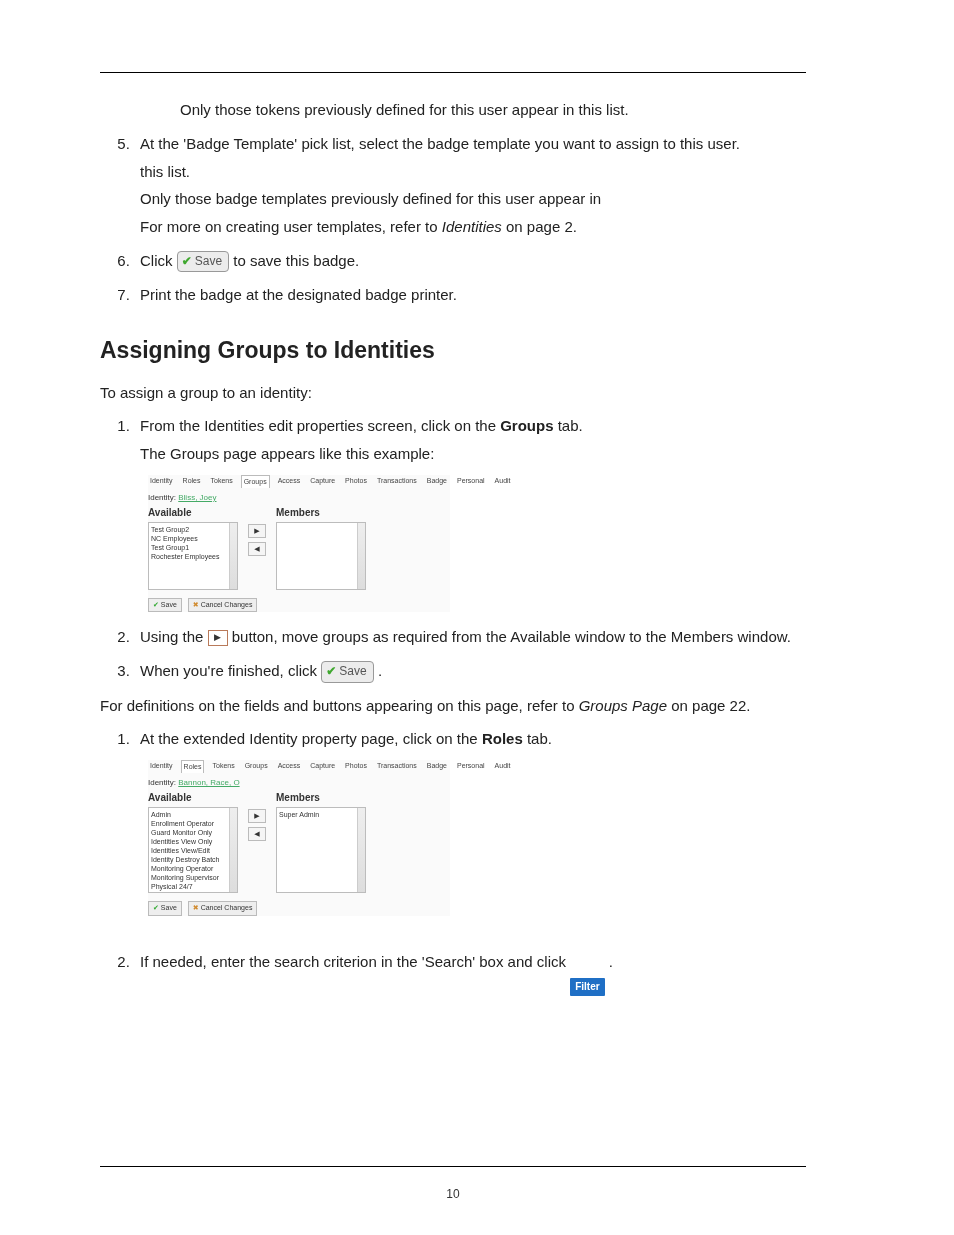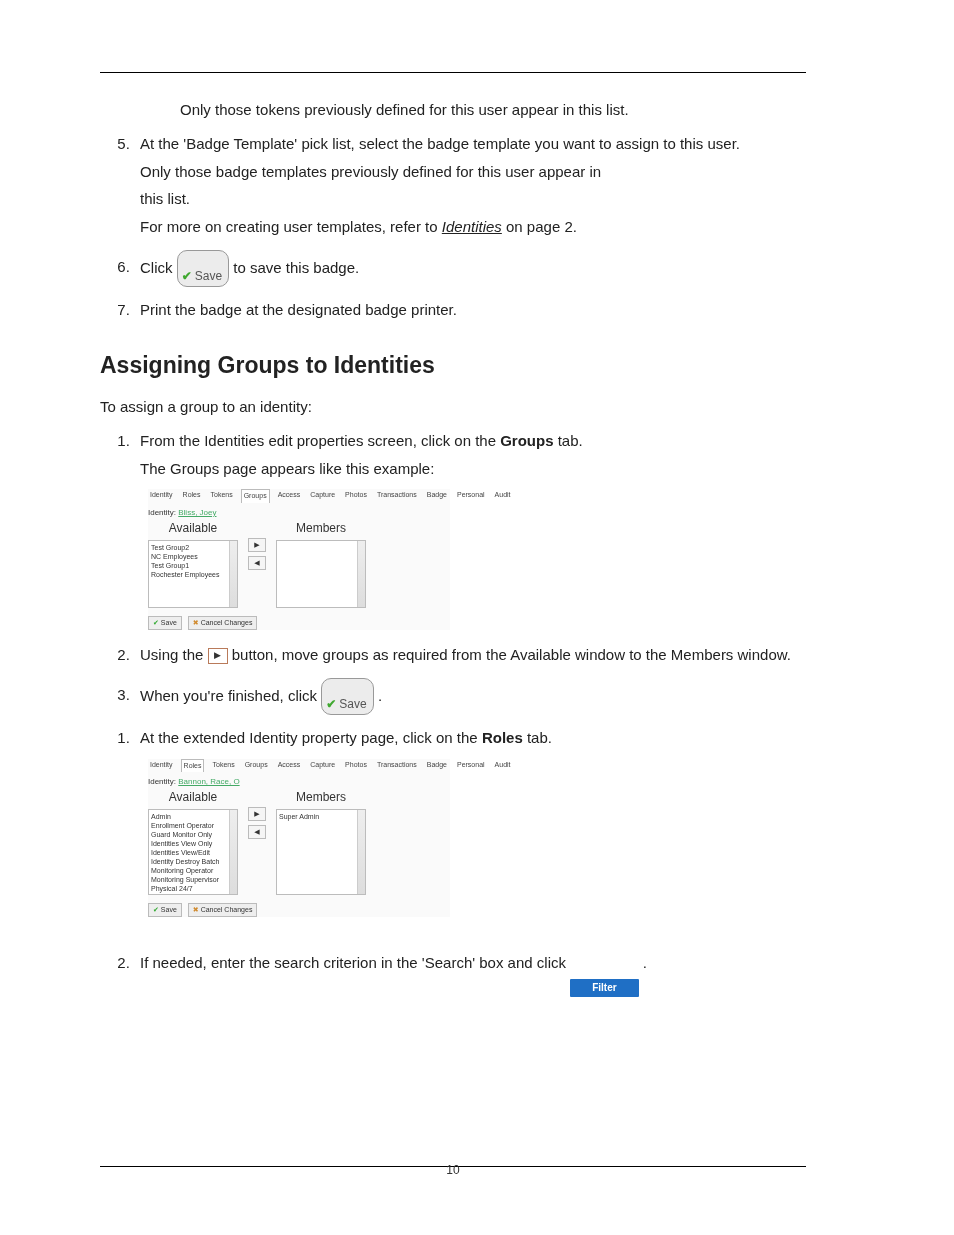--- a/index.html
+++ b/index.html
@@ -24,21 +24,21 @@
   }
   .bottom-rule {
     position: absolute;
     left: 100px;
     right: 100px;
     bottom: 68px;
     border-top: 1.5px solid #000;
   }
   .page-num {
     position: absolute;
-    bottom: 56px;
+    bottom: 32px;
     left: 0;
     right: 0;
     text-align: center;
     font-size: 12px;
     color: #333;
   }
   h2 {
     font-size: 23px;
     font-weight: 700;
     margin: 28px 0 14px 0;
@@ -53,30 +53,30 @@
     margin: 12px 0;
     padding-left: 6px;
   }
   ol.numbered > li > p {
     margin: 6px 0;
   }
   .indent {
     margin-left: 80px;
   }
   .bold { font-weight: 700; }
-  .italic { font-style: italic; text-decoration: underline; }
+  .italic { font-style: italic; }
   .save-btn {
     display: inline-block;
     border: 1px solid #999;
-    padding: 17px 6px 1px 4px;
+    padding: 1px 6px 1px 4px;
     background: #ececec;
     font-size: 12px;
     vertical-align: middle;
     color: #555;
-    border-radius: 10px;
+    border-radius: 4px;
   }
   .save-btn .check {
     color: #3fa82f;
     font-weight: bold;
     margin-right: 3px;
   }
   .arrow-btn {
     display: inline-block;
     width: 18px;
     height: 14px;
@@ -87,41 +87,41 @@
     line-height: 13px;
     vertical-align: middle;
     color: #333;
   }
   .filter-btn {
     display: inline-block;
     background: #1f6fc5;
     color: #fff;
     font-size: 10px;
     font-weight: 700;
-    padding: 2px 22px;
+    padding: 2px 5px;
     border-radius: 1px;
     vertical-align: middle;
     margin-top: 48px;
   }
   
   .shot {
     width: 302px;
     border: 0;
     margin: 10px 0 14px 8px;
     font-size: 8px;
     color: #333;
     background: #fafafa;
   }
   .shot .tabs { display: flex; gap: 6px; margin-bottom: 4px; flex-wrap: nowrap; }
   .shot .tab { padding: 1px 2px; font-size: 7px; color: #444; }
   .shot .tab.active { border: 1px solid #bbb; border-bottom: none; background: #fff; }
   .shot .ident { font-size: 8px; margin: 2px 0; }
   .shot .ident span.name { color: #4a6; text-decoration: underline; }
   .shot .cols { display: flex; gap: 10px; align-items: flex-start; }
-  .shot .col-title { font-size: 12px; font-weight: 400; text-align: center; margin-bottom: 2px; }
+  .shot .col-title { font-size: 10px; font-weight: 700; text-align: left; margin-bottom: 2px; }
   .shot .listbox {
     width: 84px; height: 62px;
     border: 1px solid #bcbcbc;
     background: #fff;
     overflow: hidden;
     font-size: 7px;
     padding: 2px;
     position: relative;
   }
   .shot .listbox::after {
@@ -152,22 +152,22 @@
 <body>
 
 <div class="page">
   <div class="rule"></div>
 
   <p class="indent">Only those tokens previously defined for this user appear in this list.</p>
 
   <ol class="numbered" start="5">
     <li>
       <span>At the 'Badge Template' pick list, select the badge template you want to assign to this user.</span>
+      <p>this list.</p>
       <p>Only those badge templates previously defined for this user appear in</p>
-      <p>this list.</p>
       <p>
         <span>For more on creating user templates, refer to </span><span class="italic">Identities</span><span> on page 2.</span>
       </p>
     </li>
     <li>
       <span>Click </span>
       <span class="save-btn">
         <span class="check">✔</span><span>Save</span>
       </span>
       <span> to save this badge.</span>
@@ -234,20 +234,23 @@
     </li>
     <li>
       <span>When you're finished, click </span>
       <span class="save-btn">
         <span class="check">✔</span><span>Save</span>
       </span>
       <span> .</span>
     </li>
   </ol>
 
+  <p>
+    <span>For definitions on the fields and buttons appearing on this page, refer to </span><span class="italic">Groups Page</span><span> on page 22.</span>
+  </p>
 
 
   <ol class="numbered">
     <li>
       <span>At the extended Identity property page, click on the </span><span class="bold">Roles</span><span> tab.</span>
 
       
       <div class="shot">
         <div class="tabs" id="roles-tabs">
             <span class="tab">Identity</span>

